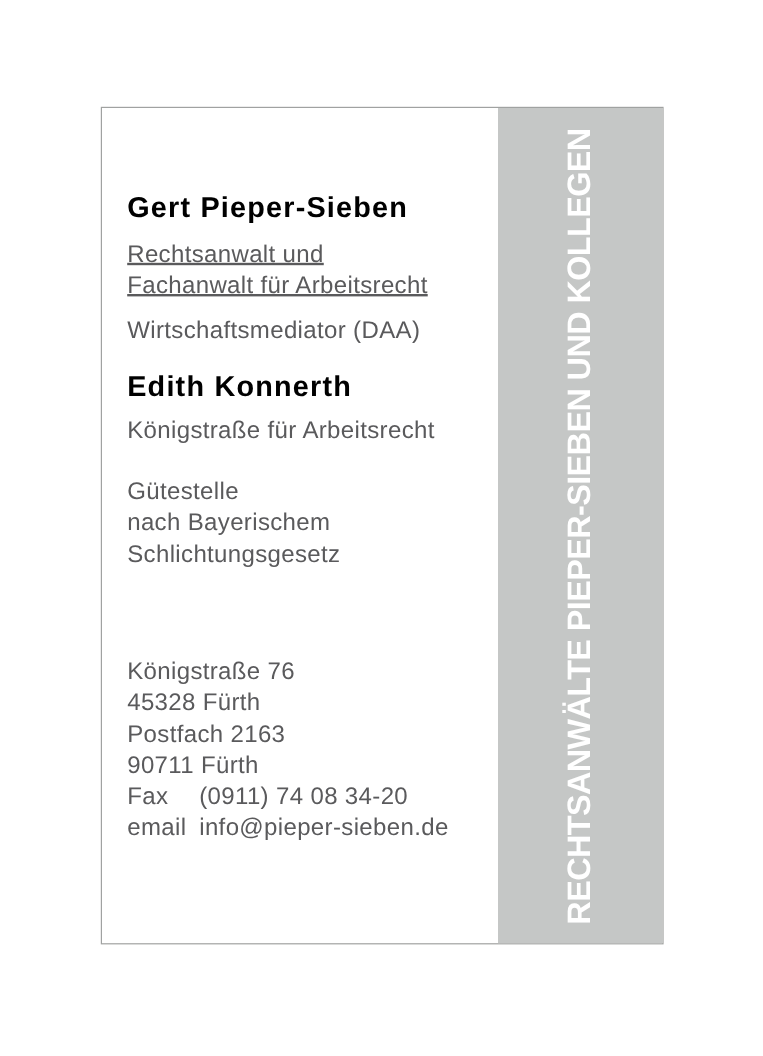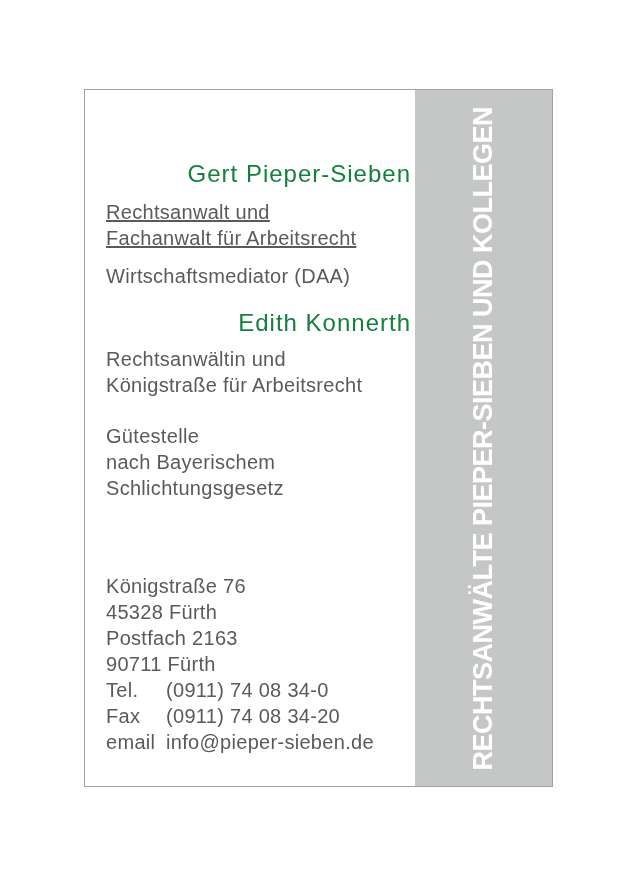--- a/index.html
+++ b/index.html
@@ -57,24 +57,23 @@
     width: 305px;
     color: #5a5a5c;
     font-size: 20px;
     line-height: 26px;
     letter-spacing: 0.3px;
   }
   .person-name {
     margin: 0;
     font-size: 24px;
     line-height: 30px;
-    font-weight: normal;
+    font-weight: bold;
     letter-spacing: 1px;
-    color: #15803d;
-    text-align: right;
+    color: #000000;
   }
   .name-1 { margin-top: 69px; }
   .name-2 { margin-top: 19px; }
   .roles-1 { margin-top: 10px; text-decoration: underline; }
   .roles-2 { margin-top: 8px; }
   .qualification { margin-top: 12px; }
   .service-block { margin-top: 25px; }
   .address-block { margin-top: 72px; }
   .line { white-space: nowrap; }
   .contact-row { white-space: nowrap; }
@@ -96,39 +95,35 @@
       <div class="roles-1">
         <div class="line">Rechtsanwalt und</div>
         <div class="line">Fachanwalt für Arbeitsrecht</div>
       </div>
 
       <div class="qualification line">Wirtschaftsmediator (DAA)</div>
 
       <h1 class="person-name name-2">Edith Konnerth</h1>
 
       <div class="roles-2">
-        <div class="line">Rechtsanwältin und</div>
         <div class="line">Königstraße für Arbeitsrecht</div>
       </div>
 
       <div class="service-block">
         <div class="line">Gütestelle</div>
         <div class="line">nach Bayerischem</div>
         <div class="line">Schlichtungsgesetz</div>
       </div>
 
       <div class="address-block">
         <div class="line">Königstraße 76</div>
         <div class="line">45328 Fürth</div>
         <div class="line">Postfach 2163</div>
         <div class="line">90711 Fürth</div>
 
-        <div class="contact-row">
-          <span class="contact-label">Tel.</span><span>(0911) 74 08 34-0</span>
-        </div>
         <div class="contact-row">
           <span class="contact-label">Fax</span><span>(0911) 74 08 34-20</span>
         </div>
         <div class="contact-row">
           <span class="contact-label">email</span><span>info@pieper-sieben.de</span>
         </div>
       </div>
 
     </div>
 

